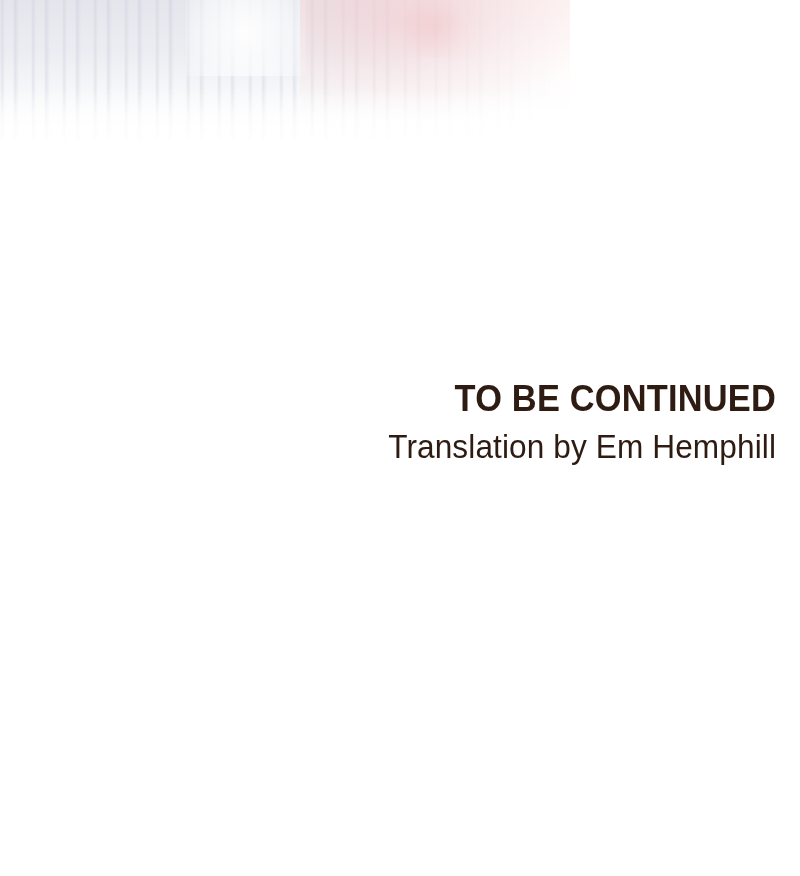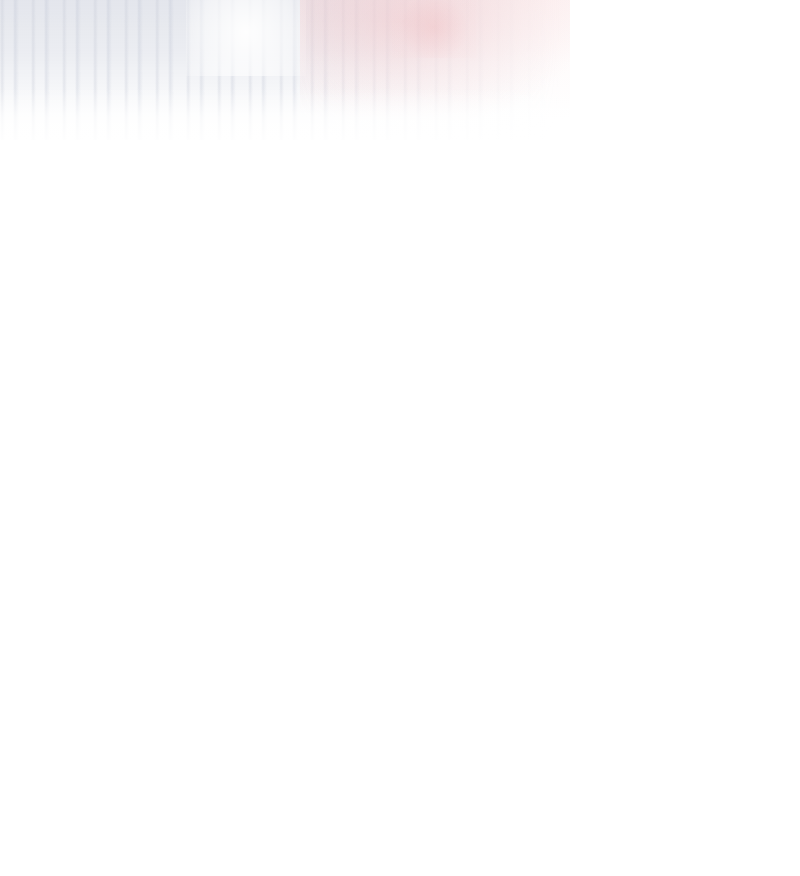--- a/index.html
+++ b/index.html
@@ -161,14 +161,18 @@
 <div id="page">
 
   <div class="ghost-layer">
     <div class="ghost-bands"></div>
     <div class="ghost-highlight"></div>
     <div class="ghost-warm"></div>
     <div class="ghost-warm-dot"></div>
     <div class="ghost-fade"></div>
   </div>
 
+  <div class="credits">
+    <div class="credits-headline">TO BE CONTINUED</div>
+    <div class="credits-subline">Translation by Em Hemphill</div>
+  </div>
 
 </div>
 
 </body></html>

